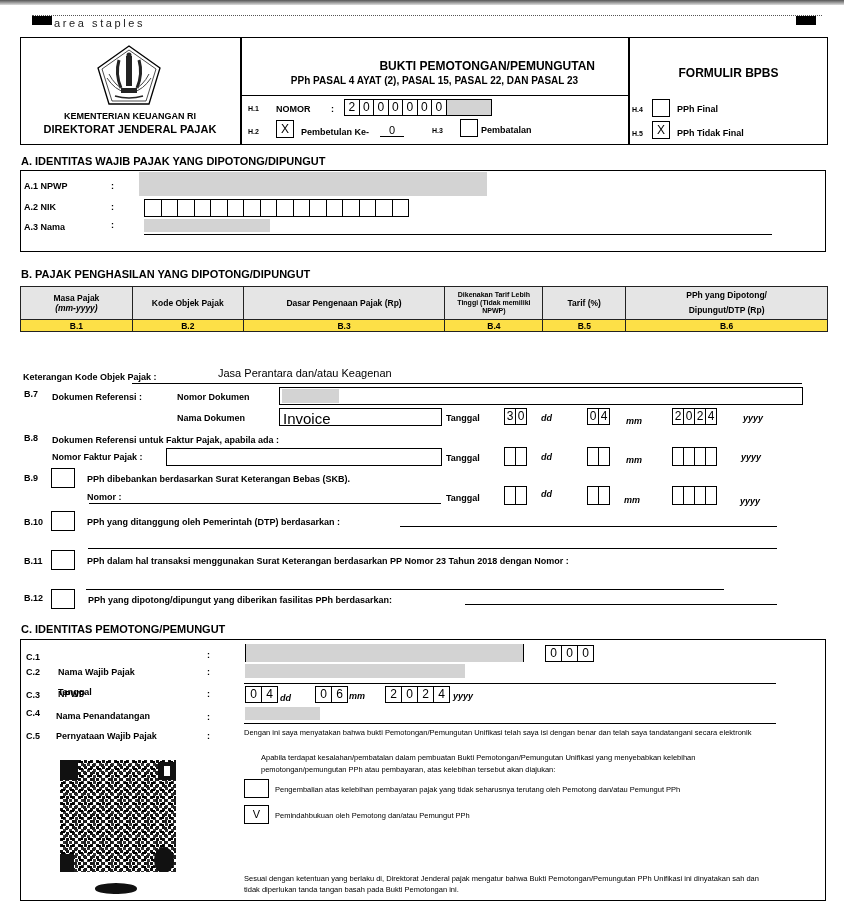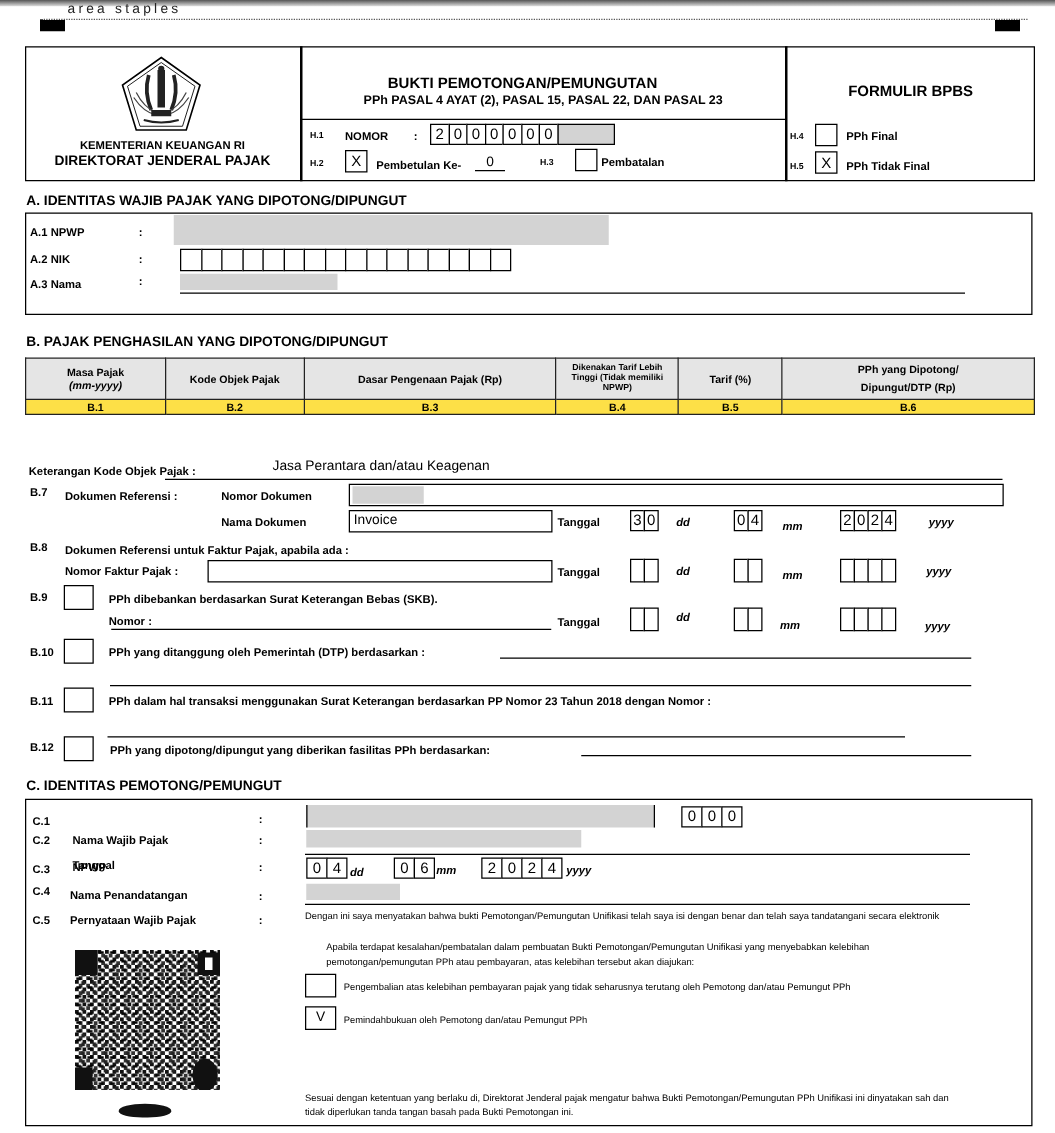--- a/index.html
+++ b/index.html
@@ -1,20 +1,20 @@
 <!DOCTYPE html>
 <html><head>
 <meta charset="utf-8">
 <style>
   * { box-sizing: border-box; margin: 0; padding: 0; }
   html, body { width: 844px; height: 906px; background: #ffffff; overflow: hidden; }
   body { position: relative; font-family: "Liberation Sans", sans-serif; color: #000; }
   .abs { position: absolute; }
   .topshade { left:0; top:0; width:844px; height:5px; background: linear-gradient(#555, #ddd); }
-  .staples-text { left:54px; top:1px; font-size:11px; letter-spacing:2.6px; color:#222;text-align:center; }
+  .staples-text { left:54px; top:17px; font-size:11px; letter-spacing:2.6px; color:#222;text-align:center; }
   .dotline { left:32px; top:15px; width:790px; border-top:1px dotted #555; }
   .blk { top:16px; width:20px; height:9px; background:#000; }
   .bold { font-weight: bold; }
   .cellrow { display:flex; }
   .cell { width:15.5px; height:17px; border:1px solid #000; margin-left:-1px; font-size:12px; text-align:center; line-height:15px; background:#fff; }
   .cell:first-child { margin-left:0; }
   .redact { background:#d3d3d3; }
   .lbl { font-size:9px; font-weight:bold; }
   .lbl-s { font-size:8px; font-weight:bold; }
   .sect { font-size:11px; font-weight:bold; }
@@ -55,21 +55,21 @@
     <path d="M12 34 Q20 46 30 48" stroke="#444" stroke-width="1" fill="none"></path>
     <path d="M54 30 Q48 42 38 46" stroke="#444" stroke-width="1" fill="none"></path>
     <path d="M56 34 Q48 46 38 48" stroke="#444" stroke-width="1" fill="none"></path>
     <rect x="26" y="44" width="16" height="5" fill="#222"></rect>
     <path d="M20 52 Q34 56 48 52" stroke="#222" stroke-width="1.5" fill="none"></path>
   </svg>
 </div>
 <div class="abs bold" style="left:20px; top:111px; width:220px; text-align:center; font-size:9px;">KEMENTERIAN KEUANGAN RI</div>
 <div class="abs bold" style="left:20px; top:123px; width:220px; text-align:center; font-size:11px;">DIREKTORAT JENDERAL PAJAK</div>
 
-<div class="abs bold" style="left:241px; top:59px; width:354px; text-align:center; font-size:12px;">BUKTI PEMOTONGAN/PEMUNGUTAN</div>
+<div class="abs bold" style="left:241px; top:59px; width:354px; text-align:right; font-size:12px;">BUKTI PEMOTONGAN/PEMUNGUTAN</div>
 <div class="abs bold" style="left:241px; top:75px; width:387px; text-align:center; font-size:10px;">PPh PASAL 4 AYAT (2), PASAL 15, PASAL 22, DAN PASAL 23</div>
 <div class="abs bold" style="left:629px; top:66px; width:199px; text-align:center; font-size:12px;">FORMULIR BPBS</div>
 
 <div class="abs lbl-s" style="left:248px; top:105px; font-size:7px;">H.1</div>
 <div class="abs lbl" style="left:276px; top:104px;">NOMOR</div>
 <div class="abs lbl" style="left:331px; top:104px;">:</div>
 <div class="abs cellrow" style="left:344px; top:99px;">
   <div class="cell">2</div>
   <div class="cell">0</div>
   <div class="cell">0</div>
@@ -159,21 +159,21 @@
 <div class="abs" style="left:218px; top:367px; font-size:11px;">Jasa Perantara dan/atau Keagenan</div>
 <div class="abs line" style="left:132px; top:383px; width:670px; border-top-width:1.5px;"></div>
 
 <div class="abs lbl" style="left:24px; top:389px;">B.7</div>
 <div class="abs lbl" style="left:52px; top:392px;">Dokumen Referensi :</div>
 <div class="abs lbl" style="left:177px; top:392px;">Nomor Dokumen</div>
 <div class="abs" style="left:279px; top:387px; width:524px; height:18px; border:1.2px solid #000;">
   <div class="redact" style="position:absolute; left:2px; top:1px; width:57px; height:14px;"></div>
 </div>
 <div class="abs lbl" style="left:177px; top:413px;">Nama Dokumen</div>
-<div class="abs" style="left:279px; top:408px; width:163px; height:18px; border:1.2px solid #000; font-size:11px; padding:1px 3px;">Invoice</div>
+<div class="abs" style="left:279px; top:408px; width:163px; height:18px; border:1.2px solid #000; font-size:15px; padding:1px 3px;">Invoice</div>
 <div class="abs lbl" style="left:446px; top:413px;">Tanggal</div>
 <div class="abs cellrow" style="left:504px; top:408px;">
   <div class="cell" style="width:12px;">3</div>
   <div class="cell" style="width:12px;">0</div>
 </div>
 <div class="abs unit" style="left:541px; top:413px;">dd</div>
 <div class="abs cellrow" style="left:587px; top:408px;">
   <div class="cell" style="width:12px;">0</div>
   <div class="cell" style="width:12px;">4</div>
 </div>

